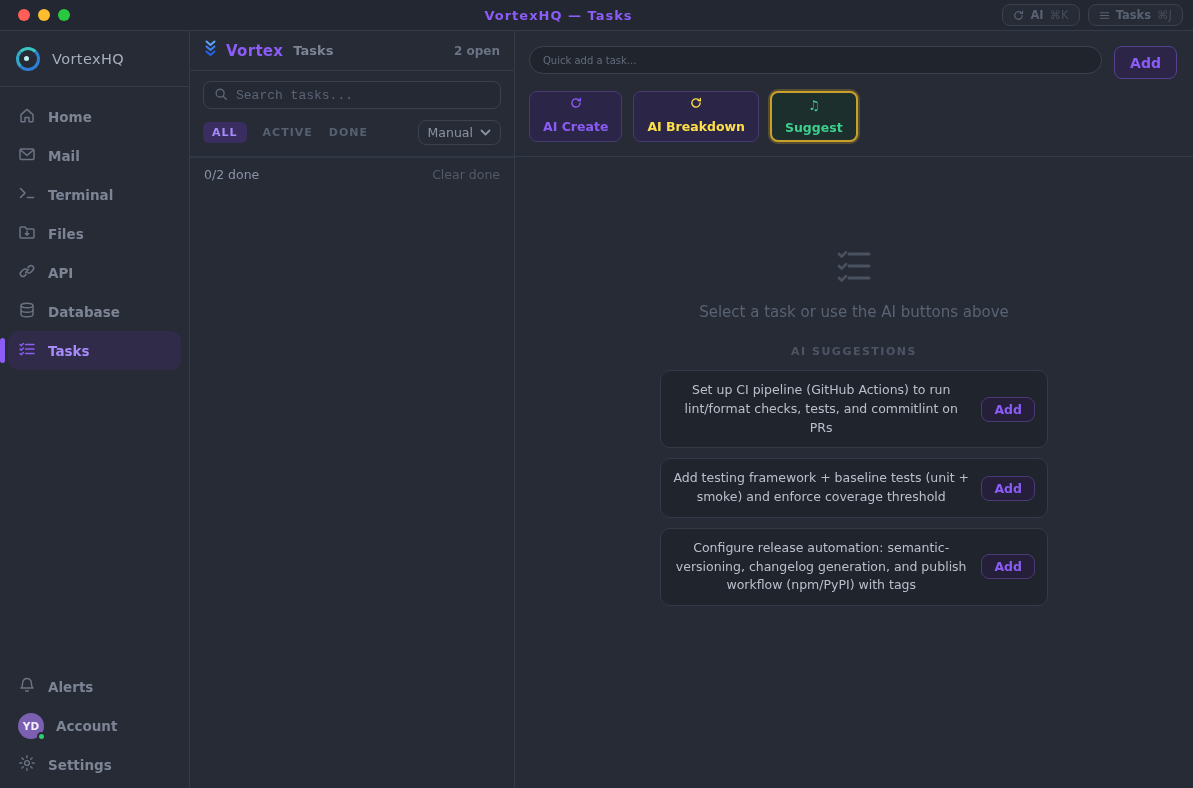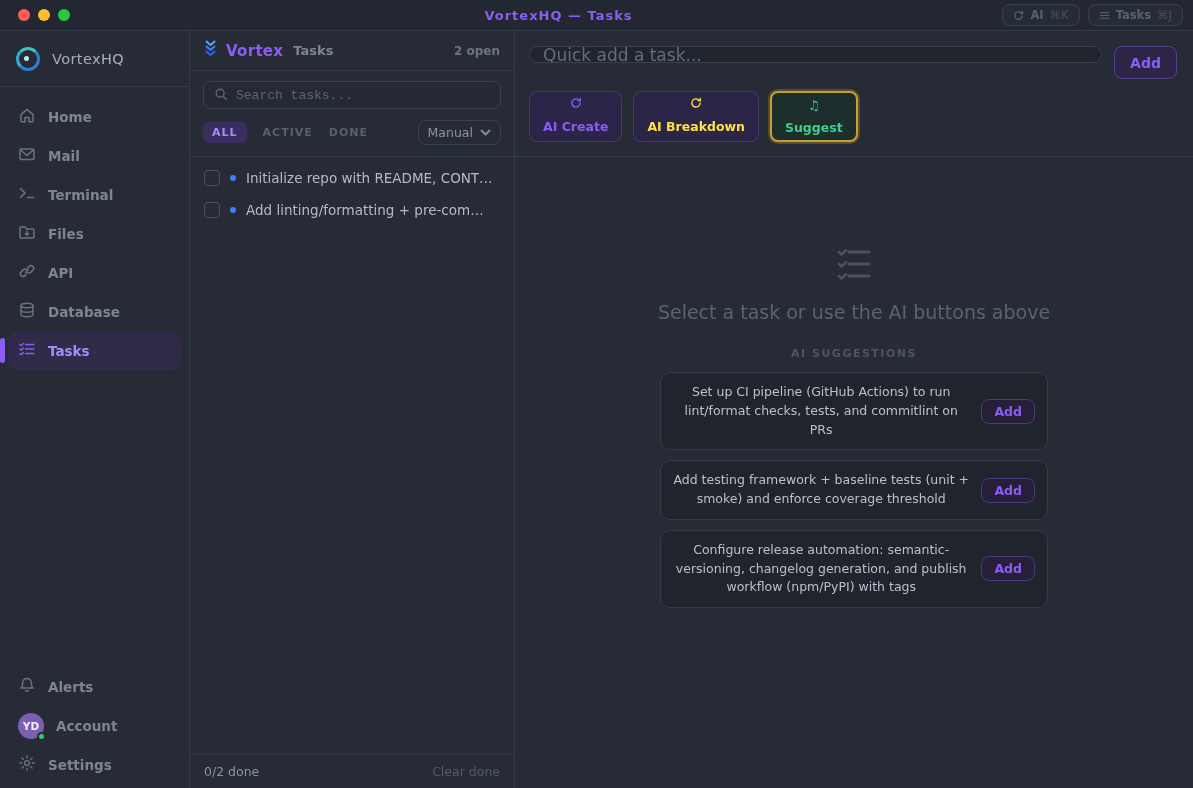--- a/index.html
+++ b/index.html
@@ -138,22 +138,22 @@
     align-items:center; justify-content:space-between; flex:0 0 auto;
   }
   .footer-progress{ color:#8a93a5; font-size:12.5px; }
   .footer-clear{ color:#525a68; font-size:12.5px; cursor:pointer; }
 
   
   .main{ flex:1; display:flex; flex-direction:column; min-width:0; }
   .quick-section{ padding:15px 16px 14px 14px; border-bottom:1px solid #343b48; }
   .quick-row{ display:flex; gap:12px; }
   .quick-input{
-    flex:1; height:17px; border:1px solid #3a4150; border-radius:14px;
-    background:#20242d; padding:0 13px; color:#aeb6c2; font-size:17px;
+    flex:1; height:28px; border:1px solid #3a4150; border-radius:14px;
+    background:#20242d; padding:0 13px; color:#aeb6c2; font-size:10px;
     font-family:inherit; outline:none;
   }
   .quick-input::placeholder{ color:#636c7c; }
   .add-btn{
     height:33px; padding:0 15px; border-radius:8px;
     background:#2c2547; border:1px solid #53428c; color:#8b5cf6;
     font-weight:bold; font-size:14px; font-family:inherit; cursor:pointer;
   }
   .ai-row{ display:flex; gap:11px; margin-top:12px; }
   .ai-btn{
@@ -167,21 +167,21 @@
     background:#1c2f2c; border:2px solid #caa02c; color:#3ecf8e;
     box-shadow:0 0 0 2px rgba(202,160,44,.30);
   }
   .ai-btn .note{ font-size:13px; font-weight:normal; }
 
   .content{
     flex:1; display:flex; flex-direction:column; align-items:center;
     justify-content:center; padding-bottom:90px;
   }
   .empty-icon{ color:#4a5261; }
-  .empty-text{ color:#5a6373; font-size:19px; margin-top:16px; }
+  .empty-text{ color:#5a6373; font-size:15px; margin-top:16px; }
   .sugg-label{
     color:#4d5564; font-size:11px; font-weight:bold; letter-spacing:1.5px; margin-top:24px;
   }
   .sugg-list{ margin-top:12px; display:flex; flex-direction:column; gap:10px; }
   .sugg-card{
     width:388px; background:#20242d; border:1px solid #343b48; border-radius:10px;
     padding:10px 12px; display:flex; align-items:center; gap:12px;
   }
   .sugg-text{
     flex:1; text-align:center; color:#b9c0cc; font-size:12.5px; line-height:1.5;
@@ -344,32 +344,20 @@
       <span class="filter">ACTIVE</span>
       <span class="filter">DONE</span>
       <span class="sort-select">
         <span>Manual</span>
         <span><svg width="11" height="8" viewBox="0 0 11 8">
               <path d="M1.5 1.5L5.5 5.5l4-4" fill="none" stroke="currentColor" stroke-width="1.8" stroke-linecap="round" stroke-linejoin="round"></path>
             </svg></span>
       </span>
     </div>
 
-    <div class="task-list">
-      <div class="task-row">
-        <span class="checkbox"></span>
-        <span class="prio-dot"></span>
-        <span class="task-title">Initialize repo with README, CONT…</span>
-      </div>
-      <div class="task-row">
-        <span class="checkbox"></span>
-        <span class="prio-dot"></span>
-        <span class="task-title">Add linting/formatting + pre-com…</span>
-      </div>
-    </div>
 
     <div class="panel-footer">
       <span class="footer-progress">0/2 done</span>
       <span class="footer-clear">Clear done</span>
     </div>
   </div>
 
   <div class="main">
     <div class="quick-section">
       <div class="quick-row">

